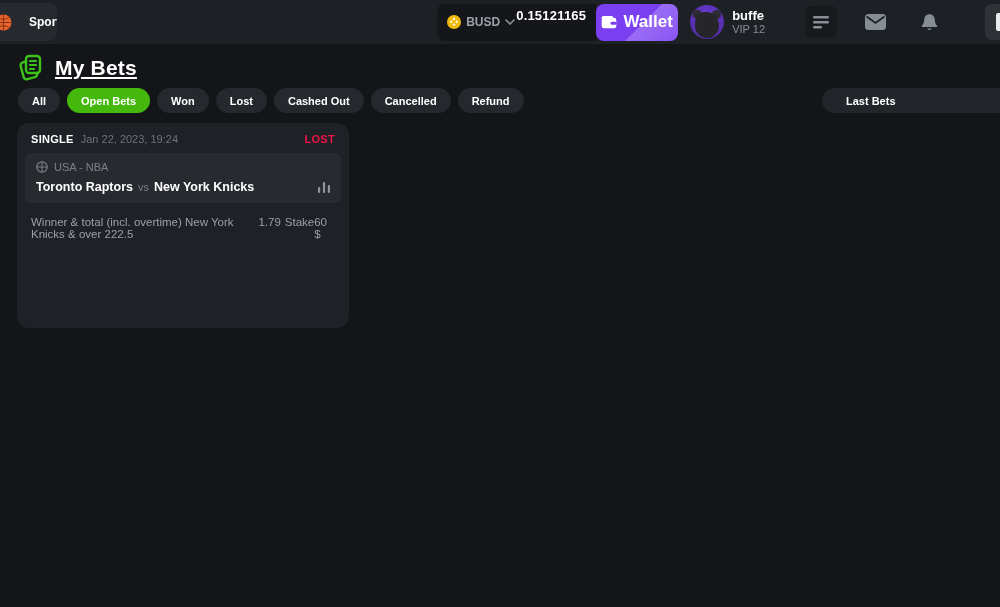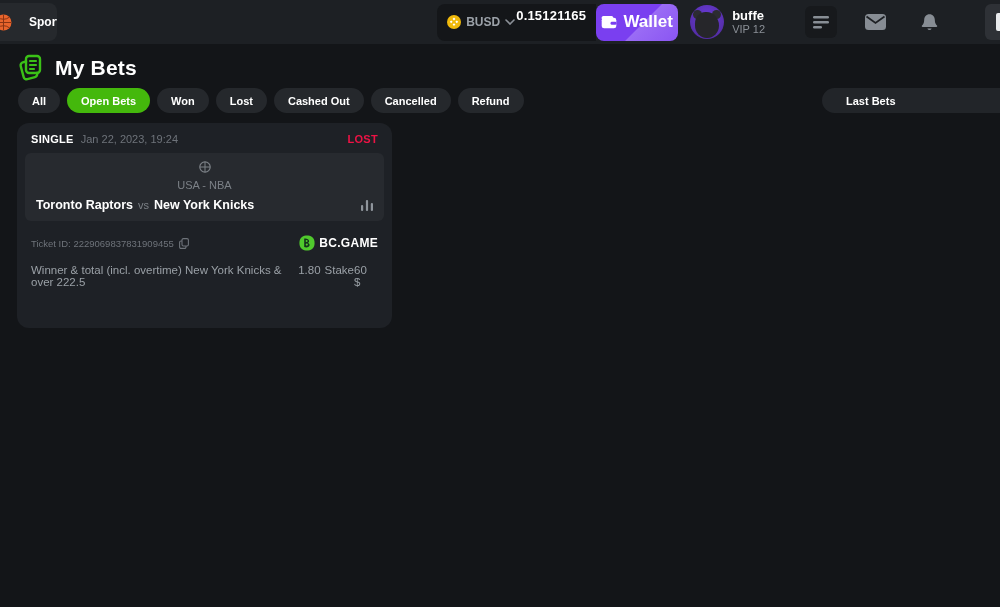--- a/index.html
+++ b/index.html
@@ -68,21 +68,21 @@
     width:15px; height:36px; background:#2e3136; border-radius:6px 0 0 6px;
     margin-left:18px; position:relative; cursor:pointer;
   }
   .edge-btn::after {
     content:""; position:absolute; right:0; top:9px; width:4px; height:18px;
     background:#e8eaec; border-radius:2px 0 0 2px;
   }
   
   .page-title-row {
     position:absolute; left:18px; top:54px;
-    display:flex; align-items:center; gap:11px;
+    display:flex; align-items:center; gap:11px;text-decoration:underline;
   }
   .page-title { font-size:21px; font-weight:bold; letter-spacing:.2px; }
   
   .filters {
     position:absolute; left:18px; top:88px;
     display:flex; align-items:center; gap:7px;justify-content:center;
   }
   .pill {
     height:25px; padding:0 14px; border-radius:13px; border:none; cursor:pointer;
     background:#25282c; color:#fff; font-size:11px; font-weight:bold;
@@ -91,33 +91,33 @@
   }
   .pill.active { background:#44b80c; }
   .sort-select {
     position:absolute; left:822px; top:88px; width:190px; height:25px;
     background:#222529; border-radius:13px; cursor:pointer;
     display:flex; align-items:center; padding-left:24px;
     font-size:11px; font-weight:bold; color:#fff;
   }
   
   .bet-card {
-    position:absolute; left:17px; top:123px; width:375px; height:205px;
+    position:absolute; left:17px; top:123px; width:332px; height:205px;
     background:#1e2126; border-radius:12px;
   }
   .bet-head {
     display:flex; align-items:center; padding:10px 14px 8px 14px; gap:7px;
   }
   .bet-type { font-size:11px; font-weight:bold; color:#fff; letter-spacing:.3px; }
   .bet-date { font-size:11px; color:#6e737a; }
   .bet-status { margin-left:auto; font-size:11px; font-weight:bold; color:#ed1345; letter-spacing:.3px; }
   .match-panel {
     margin:0 8px; background:#272a2f; border-radius:6px; padding:8px 11px 9px 11px;
   }
-  .league-row { display:flex; align-items:center; gap:6px; color:#7c8187; font-size:11px;flex-direction:column; }
+  .league-row { display:flex; align-items:center; gap:6px; color:#7c8187; font-size:11px; }
   .teams-row { display:flex; align-items:center; margin-top:7px; }
   .team { font-size:12.5px; font-weight:bold; color:#fff; }
   .vs { font-size:11px; color:#7c8187; margin:0 5px; }
   .stats-icon { margin-left:auto; }
   .ticket-row {
     display:flex; align-items:center; padding:14px 14px 0 14px;
   }
   .ticket-label { font-size:9.5px; color:#6e737a; }
   .copy-icon { margin-left:5px; cursor:pointer; display:flex; }
   .brand { margin-left:auto; display:flex; align-items:center; gap:4px; }
@@ -263,44 +263,24 @@
       <span class="stats-icon">
         <svg width="12" height="11" viewBox="0 0 12 11">
           <rect x="0" y="5" width="2.2" height="6" rx="1" fill="#8f959c"></rect>
           <rect x="4.9" y="0" width="2.2" height="11" rx="1" fill="#8f959c"></rect>
           <rect x="9.8" y="3" width="2.2" height="8" rx="1" fill="#8f959c"></rect>
         </svg>
       </span>
     </div>
   </div>
 
-  <div class="ticket-row">
-    <span class="ticket-label">Ticket ID: 2229069837831909455</span>
-    <span class="copy-icon">
-      <svg width="10" height="11" viewBox="0 0 10 11">
-        <rect x="3" y="0.6" width="6.4" height="7.4" rx="1.4" fill="none" stroke="#6e737a" stroke-width="1.1"></rect>
-        <path d="M3 3H2a1.4 1.4 0 0 0-1.4 1.4V9A1.4 1.4 0 0 0 2 10.4h3.6A1.4 1.4 0 0 0 7 9V8" fill="none" stroke="#6e737a" stroke-width="1.1"></path>
-      </svg>
-    </span>
-    <span class="brand">
-      <span>
-        <svg width="16" height="16" viewBox="0 0 16 16">
-          <path d="M8 .4c3.4 0 7.6 1.5 7.6 7.6S11.4 15.6 8 15.6.4 14.1.4 8 4.6.4 8 .4Z" fill="#50c92d"></path>
-          <path d="M5.2 3.5v8.6c2 .9 5.4.4 5.4-2 0-1.2-.8-1.9-1.7-2.1.7-.3 1.2-1 1.2-1.9 0-2.2-2.9-3-4.9-2.6Z" fill="#15301c"></path>
-          <circle cx="7.6" cy="6" r="1" fill="#50c92d"></circle>
-          <circle cx="7.8" cy="9.6" r="1.1" fill="#50c92d"></circle>
-        </svg>
-      </span>
-      <span class="brand-name">BC.GAME</span>
-    </span>
-  </div>
 
   <div class="bet-rows">
     <div class="bet-row">
       <span class="lbl">Winner &amp; total (incl. overtime) New York Knicks &amp; over 222.5</span>
-      <span class="val">1.80</span>
+      <span class="val">1.79</span>
     </div>
     <div class="bet-row">
       <span class="lbl">Stake</span>
       <span class="val">60 $</span>
     </div>
   </div>
 </section>
 
 </body></html>

